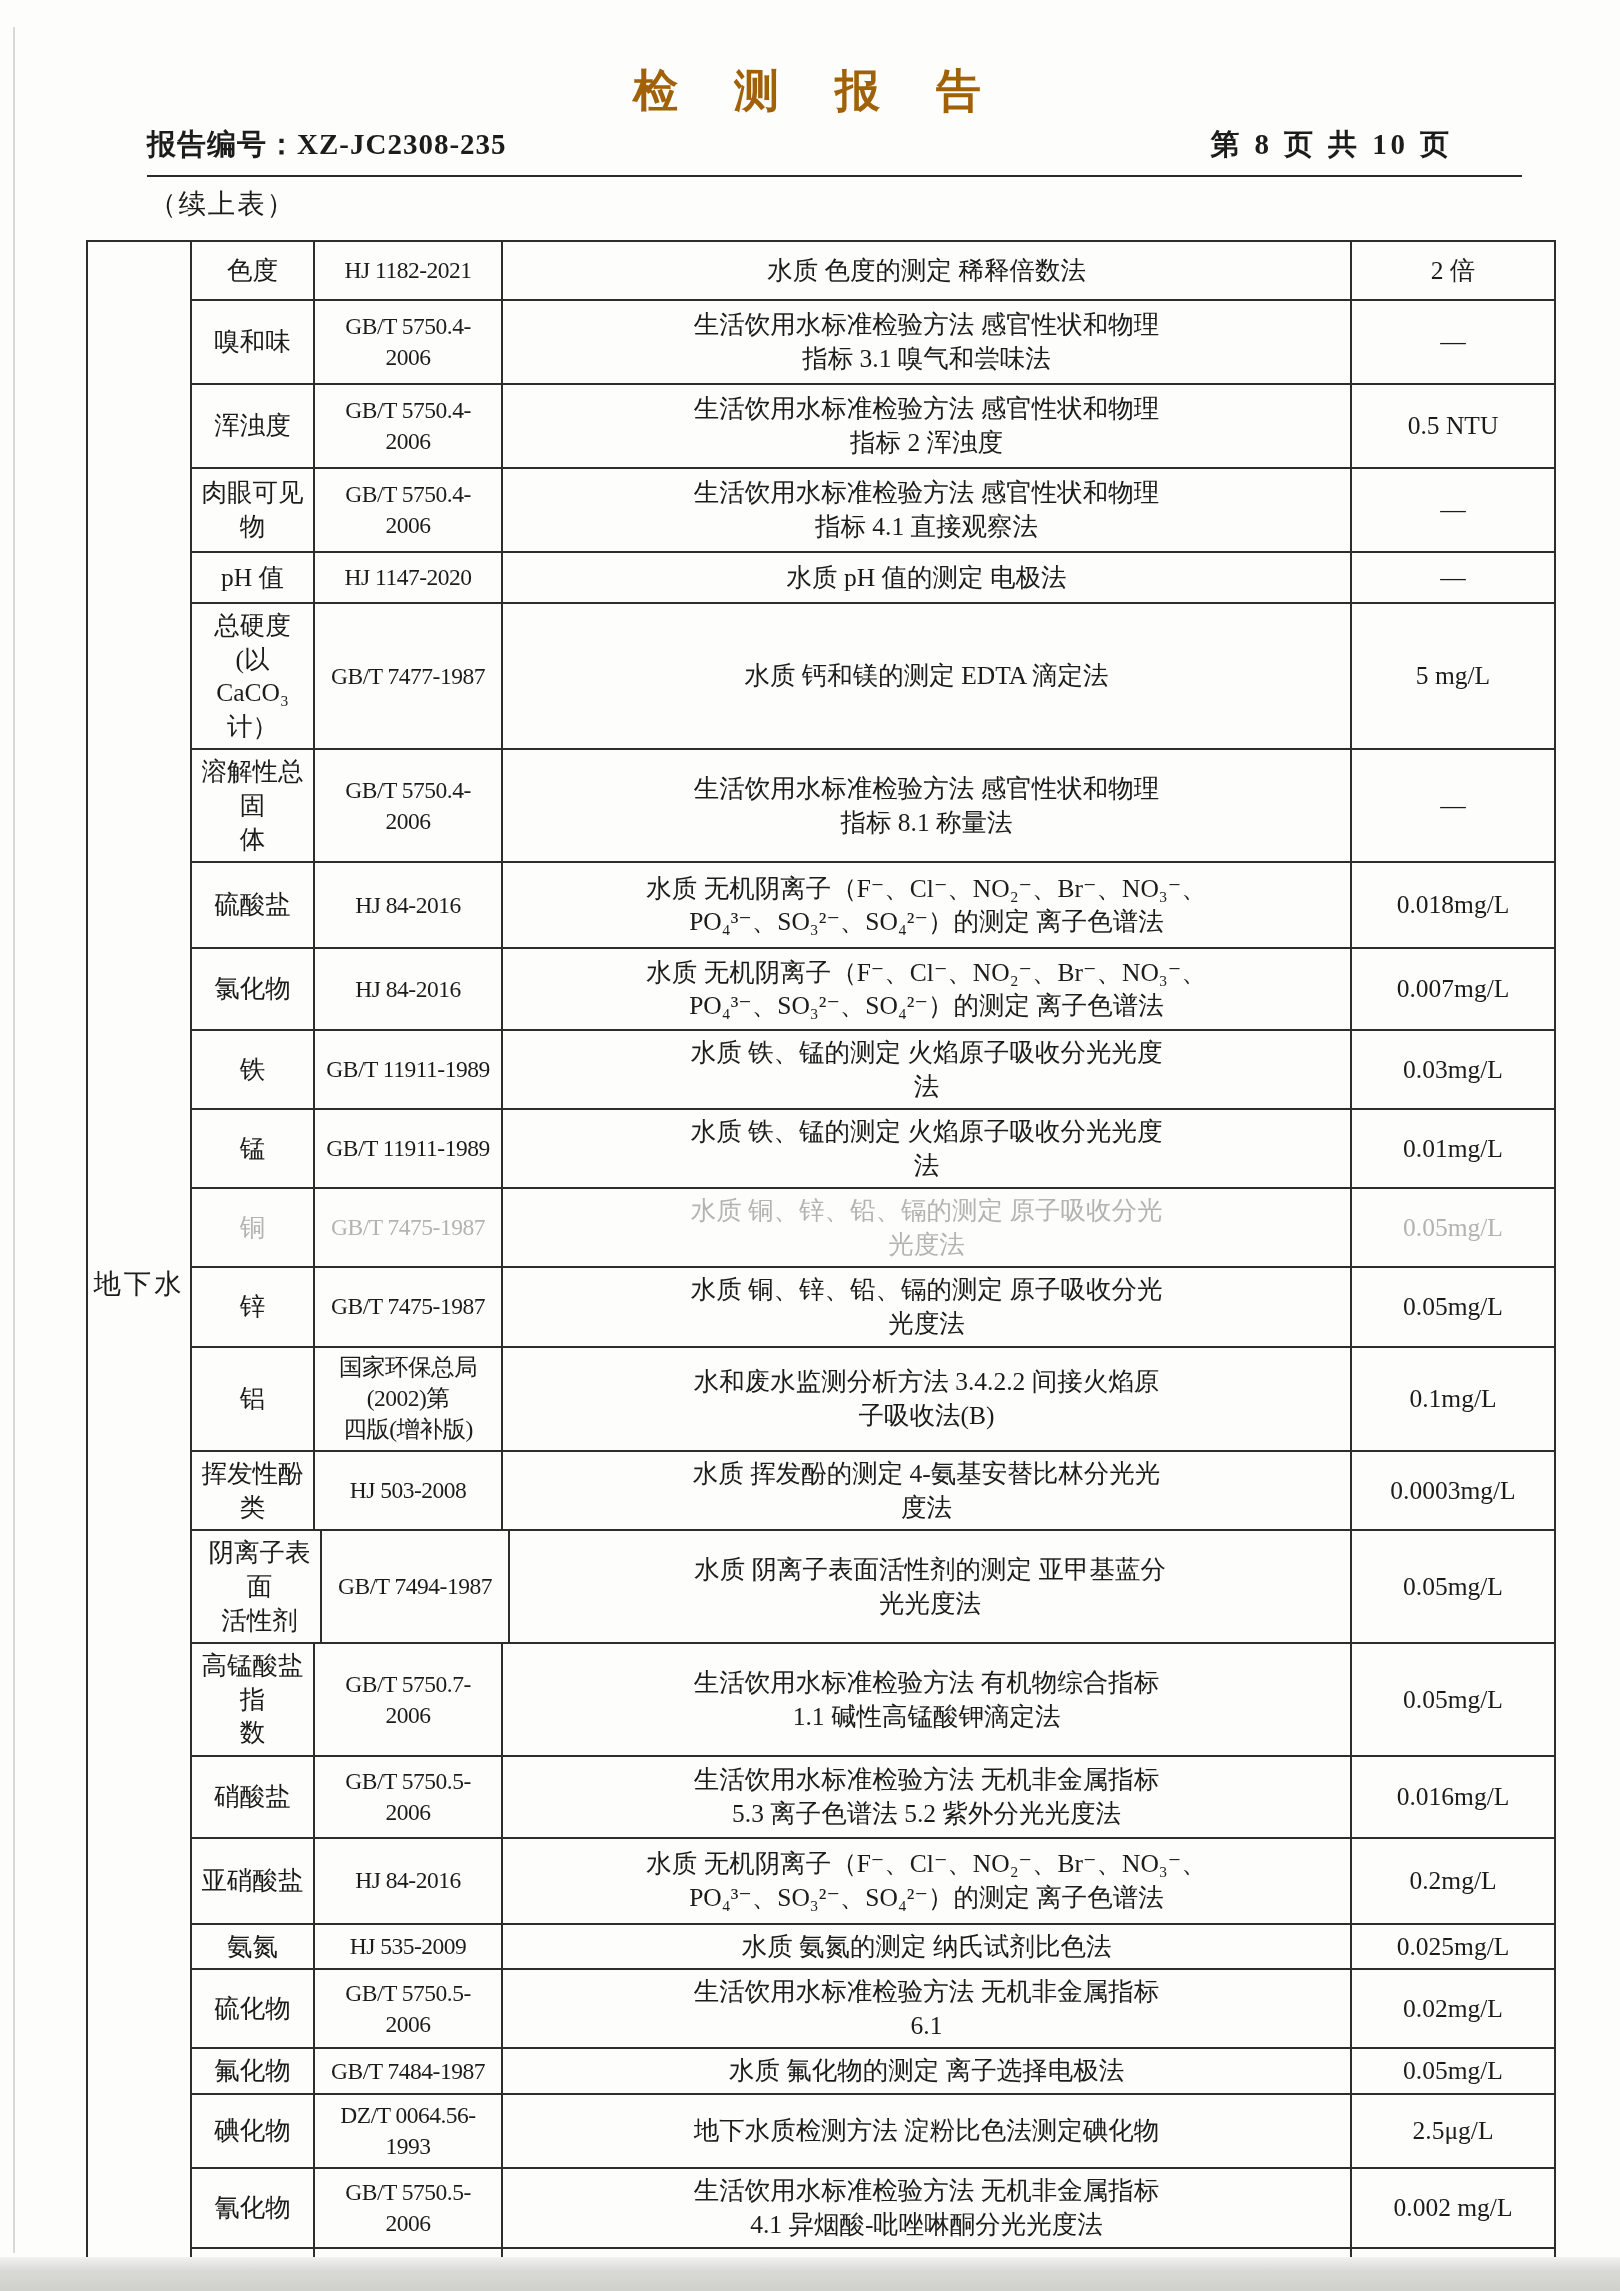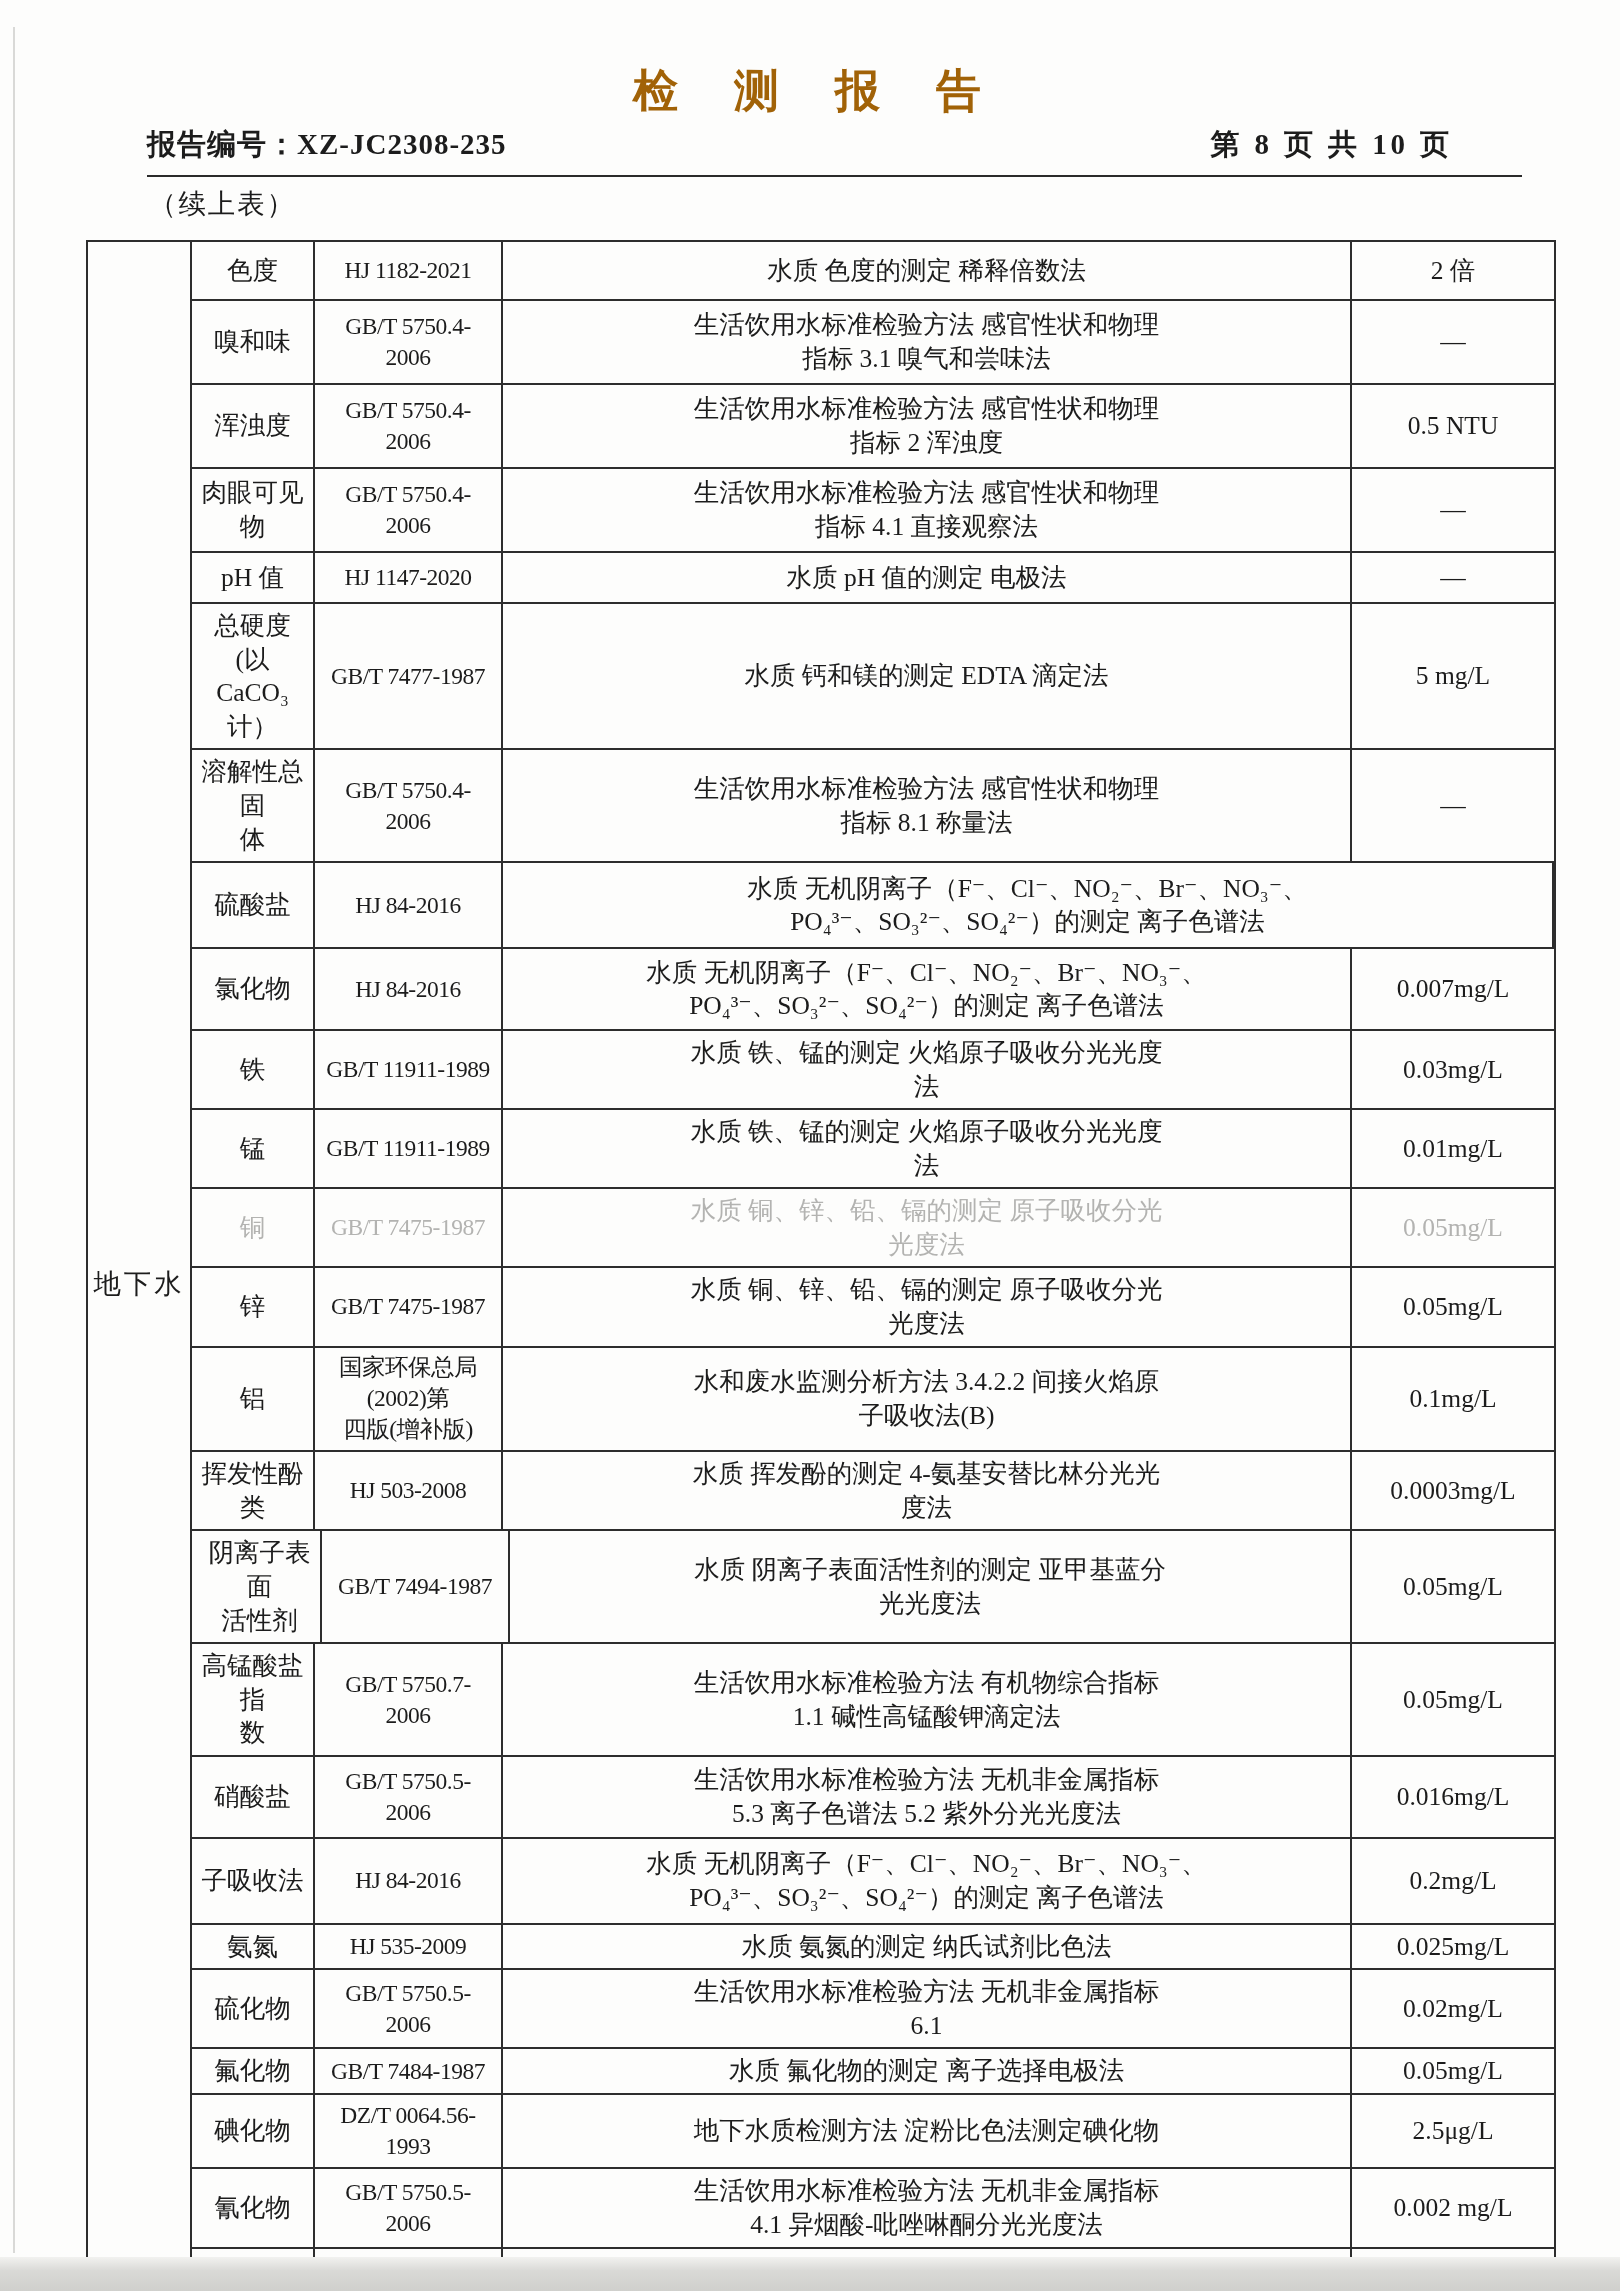--- a/index.html
+++ b/index.html
@@ -119,20 +119,21 @@
     <div class="cell standard">GB/T 5750.4-2006</div>
     <div class="cell method">生活饮用水标准检验方法 感官性状和物理
 指标 8.1 称量法</div>
     <div class="cell value">—</div>
   </div>
         <div class="row" style="min-height: 86px;">
     <div class="cell param">硫酸盐</div>
     <div class="cell standard">HJ 84-2016</div>
     <div class="cell method">水质 无机阴离子（F⁻、Cl⁻、NO₂⁻、Br⁻、NO₃⁻、
 PO₄³⁻、SO₃²⁻、SO₄²⁻）的测定 离子色谱法</div>
+    <div class="cell value">0.018mg/L</div>
   </div>
         <div class="row" style="min-height: 82px;">
     <div class="cell param">氯化物</div>
     <div class="cell standard">HJ 84-2016</div>
     <div class="cell method">水质 无机阴离子（F⁻、Cl⁻、NO₂⁻、Br⁻、NO₃⁻、
 PO₄³⁻、SO₃²⁻、SO₄²⁻）的测定 离子色谱法</div>
     <div class="cell value">0.007mg/L</div>
   </div>
         <div class="row" style="min-height: 71px;">
     <div class="cell param">铁</div>
@@ -194,21 +195,21 @@
     <div class="cell value">0.05mg/L</div>
   </div>
         <div class="row" style="min-height: 82px;">
     <div class="cell param">硝酸盐</div>
     <div class="cell standard">GB/T 5750.5-2006</div>
     <div class="cell method">生活饮用水标准检验方法 无机非金属指标
 5.3 离子色谱法 5.2 紫外分光光度法</div>
     <div class="cell value">0.016mg/L</div>
   </div>
         <div class="row" style="min-height: 86px;">
-    <div class="cell param">子吸收法</div>
+    <div class="cell param">亚硝酸盐</div>
     <div class="cell standard">HJ 84-2016</div>
     <div class="cell method">水质 无机阴离子（F⁻、Cl⁻、NO₂⁻、Br⁻、NO₃⁻、
 PO₄³⁻、SO₃²⁻、SO₄²⁻）的测定 离子色谱法</div>
     <div class="cell value">0.2mg/L</div>
   </div>
         <div class="row" style="min-height: 45px;">
     <div class="cell param">氨氮</div>
     <div class="cell standard">HJ 535-2009</div>
     <div class="cell method">水质 氨氮的测定 纳氏试剂比色法</div>
     <div class="cell value">0.025mg/L</div>

